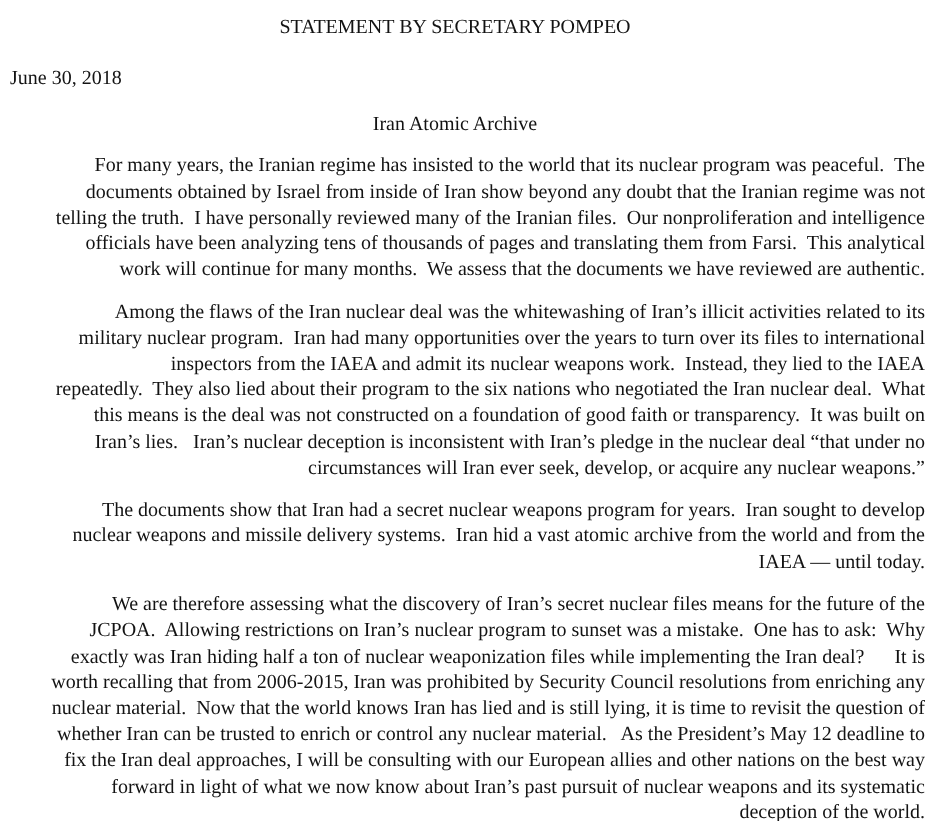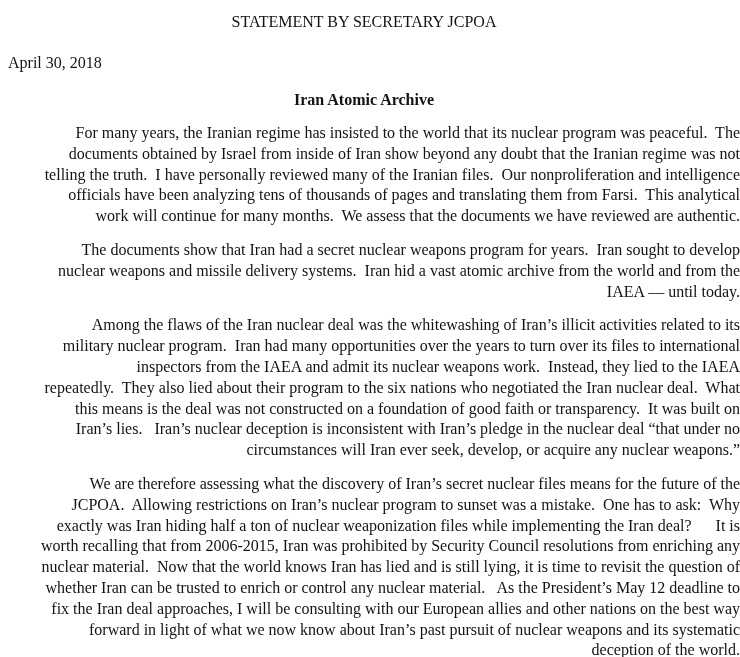--- a/index.html
+++ b/index.html
@@ -27,59 +27,59 @@
     line-height: 21px;
     white-space: pre;
   }
   .doc-date {
     margin-top: 20px;
     line-height: 21px;
     white-space: pre;
   }
   .doc-subtitle {
     font-size: 16px;
-    font-weight: bold;
+    font-weight: normal;
     text-align: center;
     margin: 16px 20px 12px 0;
     line-height: 21px;
     white-space: pre;
   }
   .para {
     margin: 13px 0 0 0;
     line-height: 20.8px;
     white-space: pre;       
     text-align: right;
   }
 </style>
 </head>
 <body>
 
 <main class="doc">
-  <h1 class="doc-title">STATEMENT BY SECRETARY JCPOA</h1>
+  <h1 class="doc-title">STATEMENT BY SECRETARY POMPEO</h1>
 
-  <div class="doc-date">April 30, 2018</div>
+  <div class="doc-date">June 30, 2018</div>
 
   <h2 class="doc-subtitle">Iran Atomic Archive</h2>
 
   <div>
     <p class="para">For many years, the Iranian regime has insisted to the world that its nuclear program was peaceful.  The
 documents obtained by Israel from inside of Iran show beyond any doubt that the Iranian regime was not
 telling the truth.  I have personally reviewed many of the Iranian files.  Our nonproliferation and intelligence
 officials have been analyzing tens of thousands of pages and translating them from Farsi.  This analytical
 work will continue for many months.  We assess that the documents we have reviewed are authentic.</p>
-    <p class="para">The documents show that Iran had a secret nuclear weapons program for years.  Iran sought to develop
-nuclear weapons and missile delivery systems.  Iran hid a vast atomic archive from the world and from the
-IAEA — until today.</p>
     <p class="para">Among the flaws of the Iran nuclear deal was the whitewashing of Iran’s illicit activities related to its
 military nuclear program.  Iran had many opportunities over the years to turn over its files to international
 inspectors from the IAEA and admit its nuclear weapons work.  Instead, they lied to the IAEA
 repeatedly.  They also lied about their program to the six nations who negotiated the Iran nuclear deal.  What
 this means is the deal was not constructed on a foundation of good faith or transparency.  It was built on
 Iran’s lies.   Iran’s nuclear deception is inconsistent with Iran’s pledge in the nuclear deal “that under no
 circumstances will Iran ever seek, develop, or acquire any nuclear weapons.”</p>
+    <p class="para">The documents show that Iran had a secret nuclear weapons program for years.  Iran sought to develop
+nuclear weapons and missile delivery systems.  Iran hid a vast atomic archive from the world and from the
+IAEA — until today.</p>
     <p class="para">We are therefore assessing what the discovery of Iran’s secret nuclear files means for the future of the
 JCPOA.  Allowing restrictions on Iran’s nuclear program to sunset was a mistake.  One has to ask:  Why
 exactly was Iran hiding half a ton of nuclear weaponization files while implementing the Iran deal?      It is
 worth recalling that from 2006-2015, Iran was prohibited by Security Council resolutions from enriching any
 nuclear material.  Now that the world knows Iran has lied and is still lying, it is time to revisit the question of
 whether Iran can be trusted to enrich or control any nuclear material.   As the President’s May 12 deadline to
 fix the Iran deal approaches, I will be consulting with our European allies and other nations on the best way
 forward in light of what we now know about Iran’s past pursuit of nuclear weapons and its systematic
 deception of the world.</p>
   </div>

